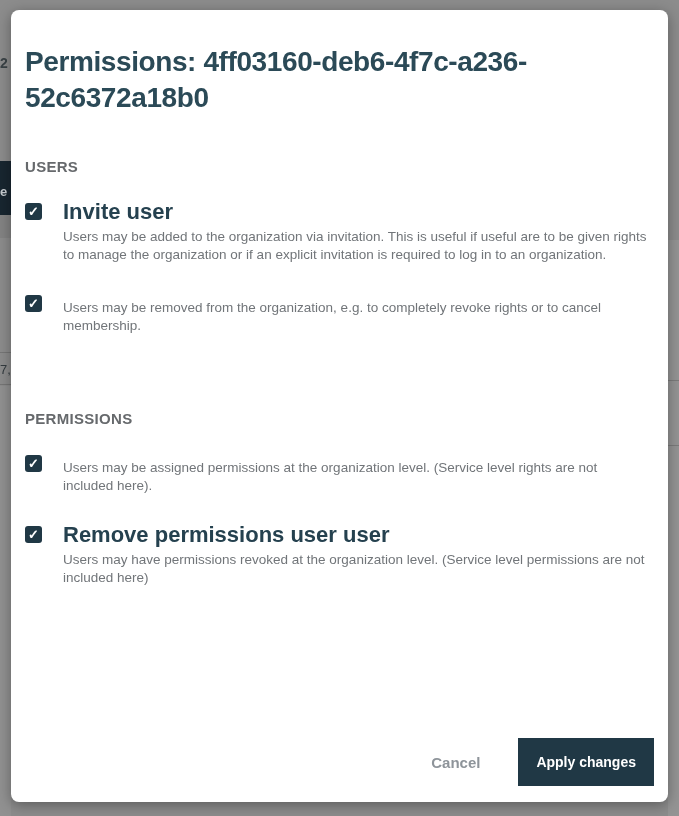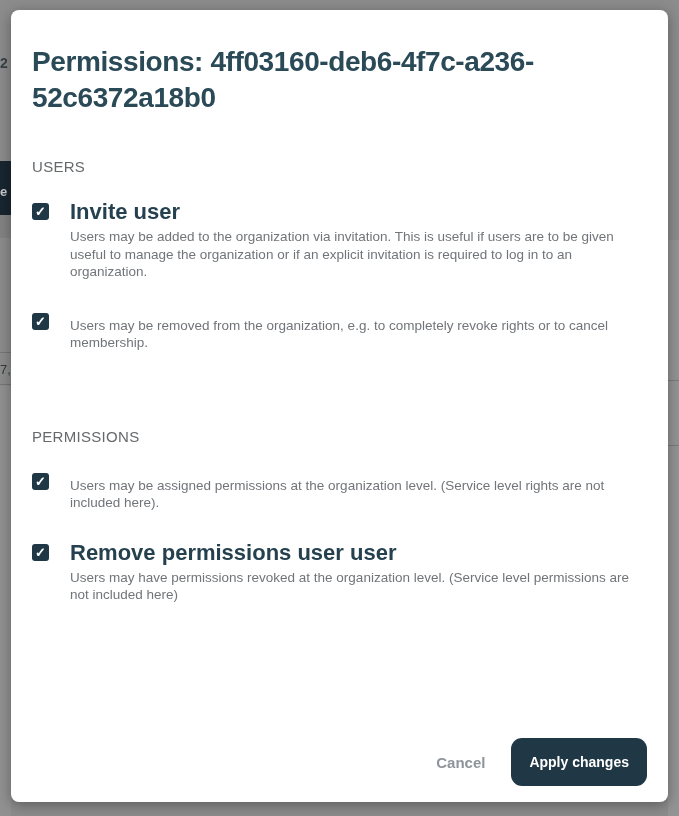--- a/index.html
+++ b/index.html
@@ -33,38 +33,38 @@
   .modal {
     position: absolute;
     left: 11px;
     top: 10px;
     width: 657px;
     height: 792px;
     box-sizing: border-box;
     background: #ffffff;
     border-radius: 8px;
     box-shadow: 0 3px 14px rgba(0,0,0,0.35);
-    padding: 0 21px;
+    padding: 0 14px;
     display: flex;
     flex-direction: column;
   }
   .dialog-title {
     margin: 34px 0 0 0;
     max-width: 600px;
     font-size: 28px;
     line-height: 36px;
     font-weight: bold;
     letter-spacing: -0.4px;
     color: #2b4a57;
     word-break: break-word;
   }
   .section-heading {
     margin-top: 42px;
     font-size: 15px;
-    font-weight: normal;
+    font-weight: bold;
     letter-spacing: 0.3px;
     color: #66696c;
   }
   .section-heading.later { margin-top: 76px; }
 
   .perm-row {
     display: flex;
     align-items: flex-start;
     margin-top: 26px;
   }
@@ -102,40 +102,40 @@
     line-height: 17.5px;
     color: #717579;
   }
 
   .footer {
     margin-top: auto;
     padding-bottom: 16px;
     display: flex;
     justify-content: flex-end;
     align-items: center;
-    gap: 24px;
+    gap: 36px;
   }
   .btn-cancel {
     border: none;
     background: transparent;
     font-family: "Liberation Sans", sans-serif;
     font-size: 15px;
     font-weight: 600;
     color: #8e949a;
     cursor: pointer;
     padding: 6px 2px;
   }
   .btn-apply {
     border: none;
     background: #203845;
     color: #ffffff;
     font-family: "Liberation Sans", sans-serif;
     font-size: 14px;
     font-weight: bold;
-    border-radius: 11px;
+    border-radius: 0;
     height: 48px;
     padding: 0 18px;
     cursor: pointer;
   }
 </style>
 </head>
 <body>
 
 <div class="scene">
 
@@ -156,21 +156,21 @@
     <h1 class="dialog-title">Permissions: 4ff03160-deb6-4f7c-a236-52c6372a18b0</h1>
 
     <div class="section-heading">USERS</div>
 
     <div class="perm-row">
       <span class="checkbox">
         <span class="check">✓</span>
       </span>
       <div class="perm-texts">
         <div class="perm-label">Invite user</div>
-        <div class="perm-desc">Users may be added to the organization via invitation. This is useful if users are to be given useful to manage the organization or if an explicit invitation is required to log in to an organization.</div>
+        <div class="perm-desc">Users may be added to the organization via invitation. This is useful if useful are to be given rights to manage the organization or if an explicit invitation is required to log in to an organization.</div>
       </div>
     </div>
 
     <div class="perm-row second">
       <span class="checkbox">
         <span class="check">✓</span>
       </span>
       <div class="perm-texts">
         <div class="perm-desc">Users may be removed from the organization, e.g. to completely revoke rights or to cancel membership.</div>
       </div>

